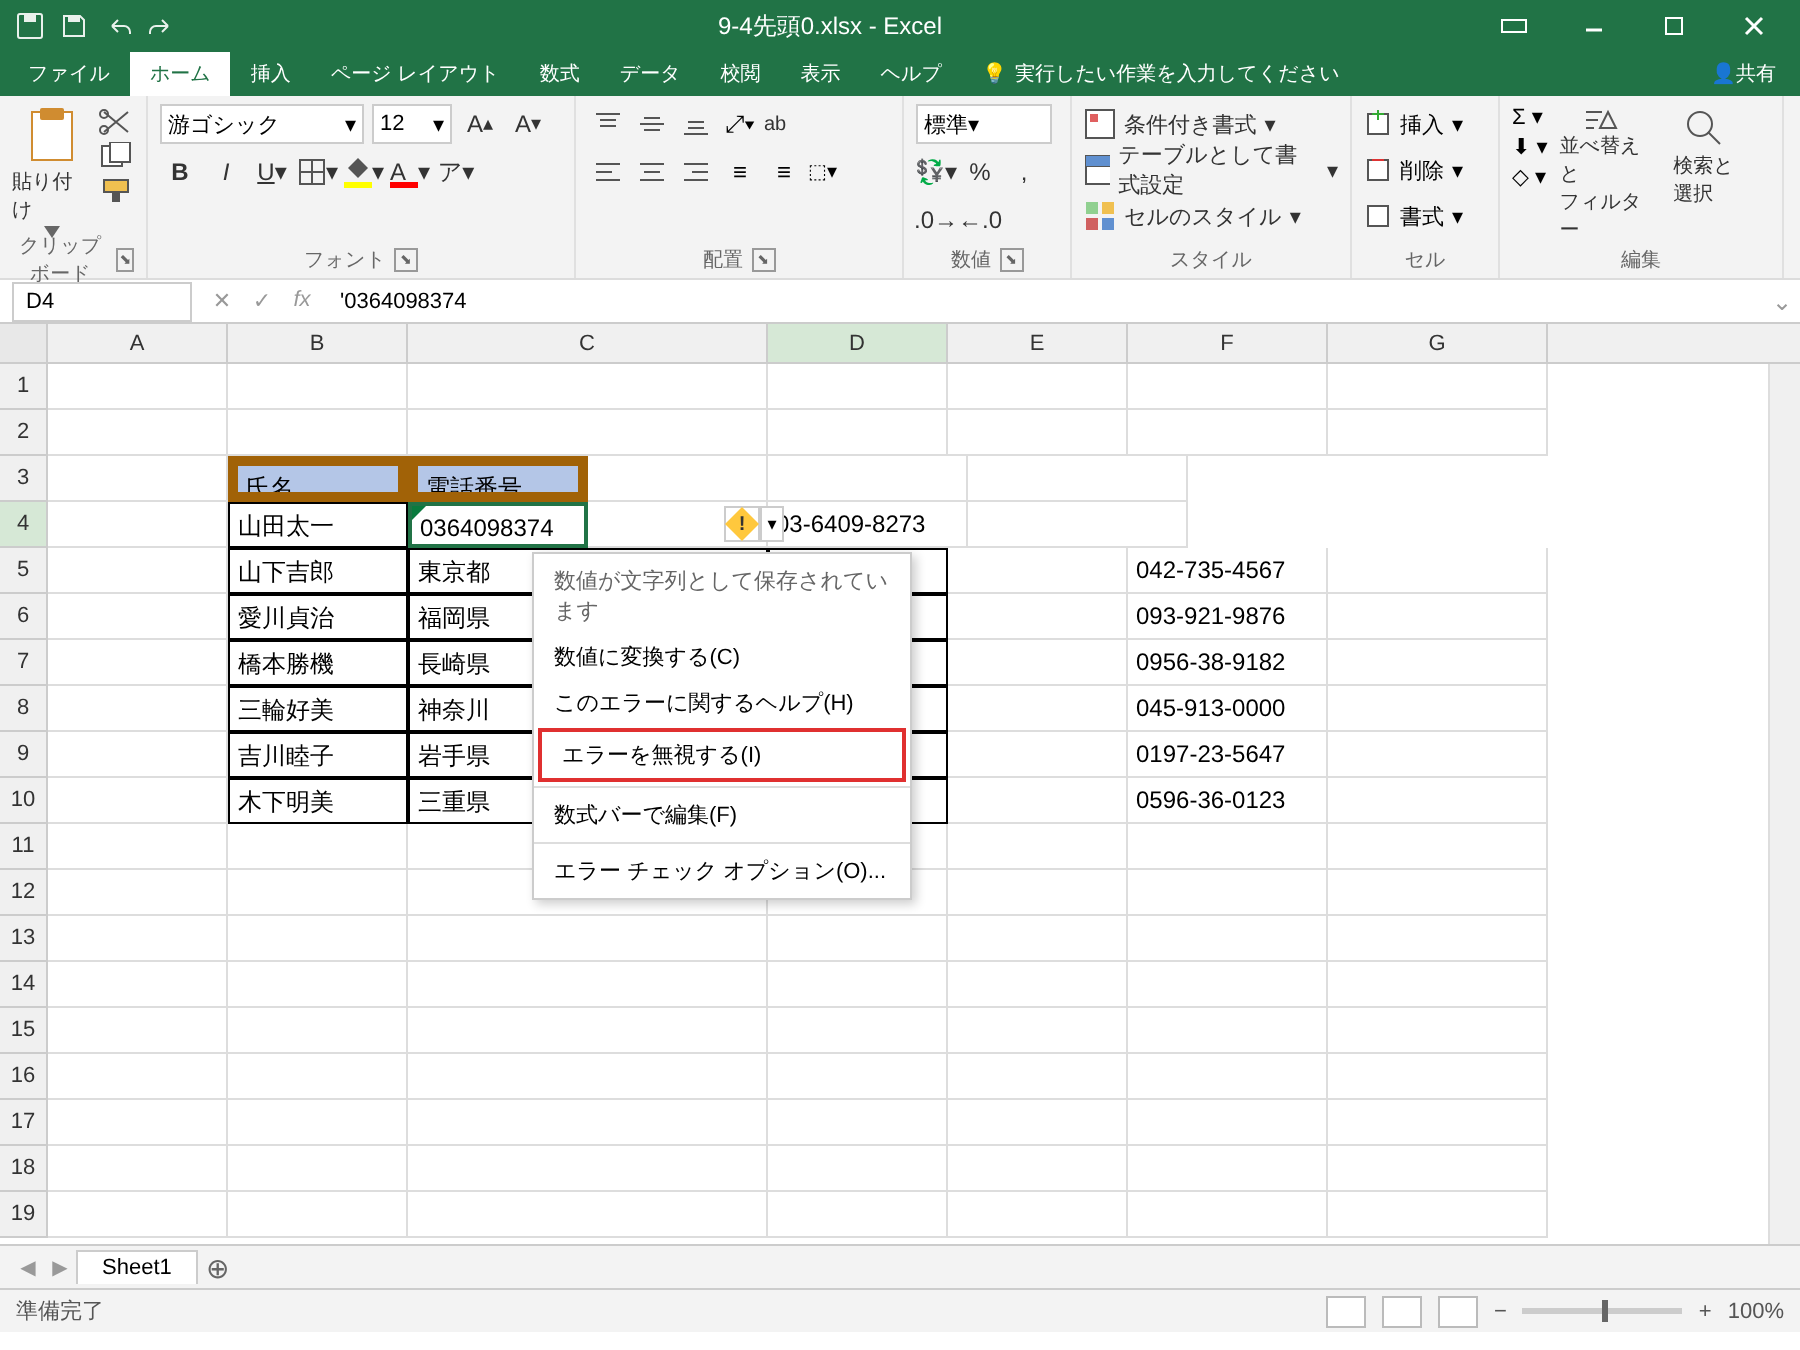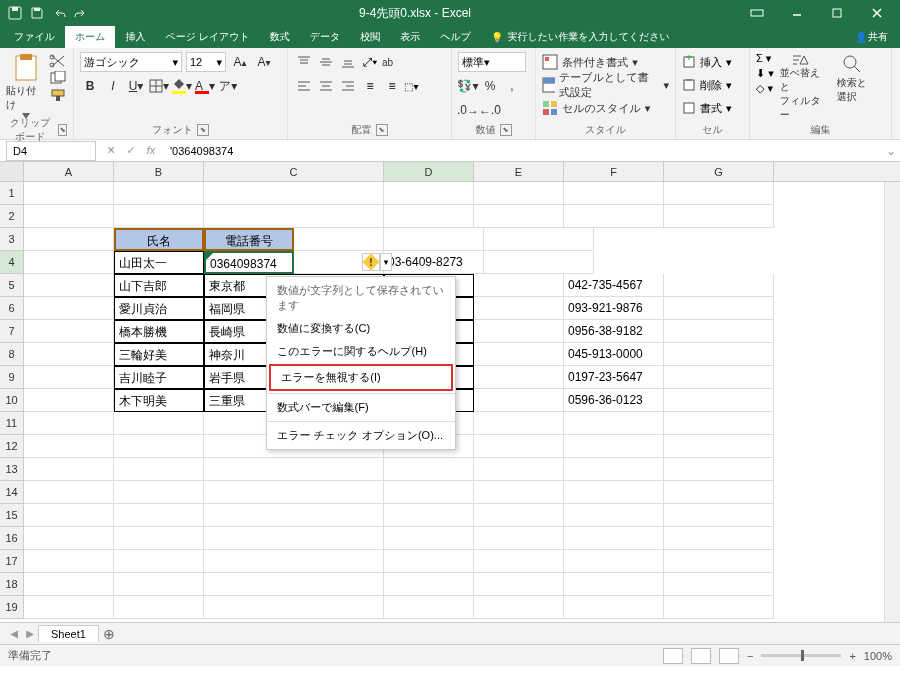--- a/index.html
+++ b/index.html
@@ -54,21 +54,21 @@
 .col-h{border-right:1px solid #ccc;text-align:center;font-size:11px;color:#333;line-height:20px}
 .col-h.sel{background:#d6e8d6}
 .grid-body{display:flex}
 .row-hdrs{width:24px;background:#f0f0f0}
 .row-h{height:23px;border-bottom:1px solid #ccc;border-right:1px solid #ccc;text-align:center;font-size:11px;color:#333;line-height:23px}
 .row-h.sel{background:#d6e8d6}
 .cells{position:relative;flex:1}
 .cell-row{display:flex;height:23px}
 .cell{border-right:1px solid #ddd;border-bottom:1px solid #ddd;font-size:12px;padding:0 4px;line-height:22px;overflow:hidden;white-space:nowrap}
 .merged-title{position:absolute;left:0;top:23px;width:450px;height:23px;background:#f4b083;border:2px solid #000;text-align:center;line-height:21px;font-size:13px}
-.hdr-b{background:#b4c6e7;border:2px solid #a16207;text-align:center;font-weight:400}
+.hdr-b{background:#b4c6e7;border:5px solid #a16207;text-align:left;font-weight:400}
 .data-b{border:1px solid #000;background:#fff}
 .active-cell{border:2px solid #217346!important;background:#fff}
 .err-mark{position:absolute;top:0;left:0;width:0;height:0;border-left:7px solid #0a7b3e;border-bottom:7px solid transparent}
 .err-btn{position:absolute;width:18px;height:18px;background:#fff;border:1px solid #ccc;display:flex;align-items:center;justify-content:center;font-size:10px}
 .err-btn .diamond{width:12px;height:12px;background:#ffc83d;transform:rotate(45deg)}
 .err-btn .exc{position:absolute;font-weight:bold;color:#333;font-size:10px}
 .ctx-menu{position:absolute;background:#fff;border:1px solid #ccc;box-shadow:2px 2px 5px rgba(0,0,0,.2);font-size:11px;width:190px;padding:2px 0;z-index:10}
 .ctx-item{padding:4px 10px;cursor:pointer}
 .ctx-item.title{color:#666}
 .ctx-item.hl{border:2px solid #e03030;margin:1px 2px}

